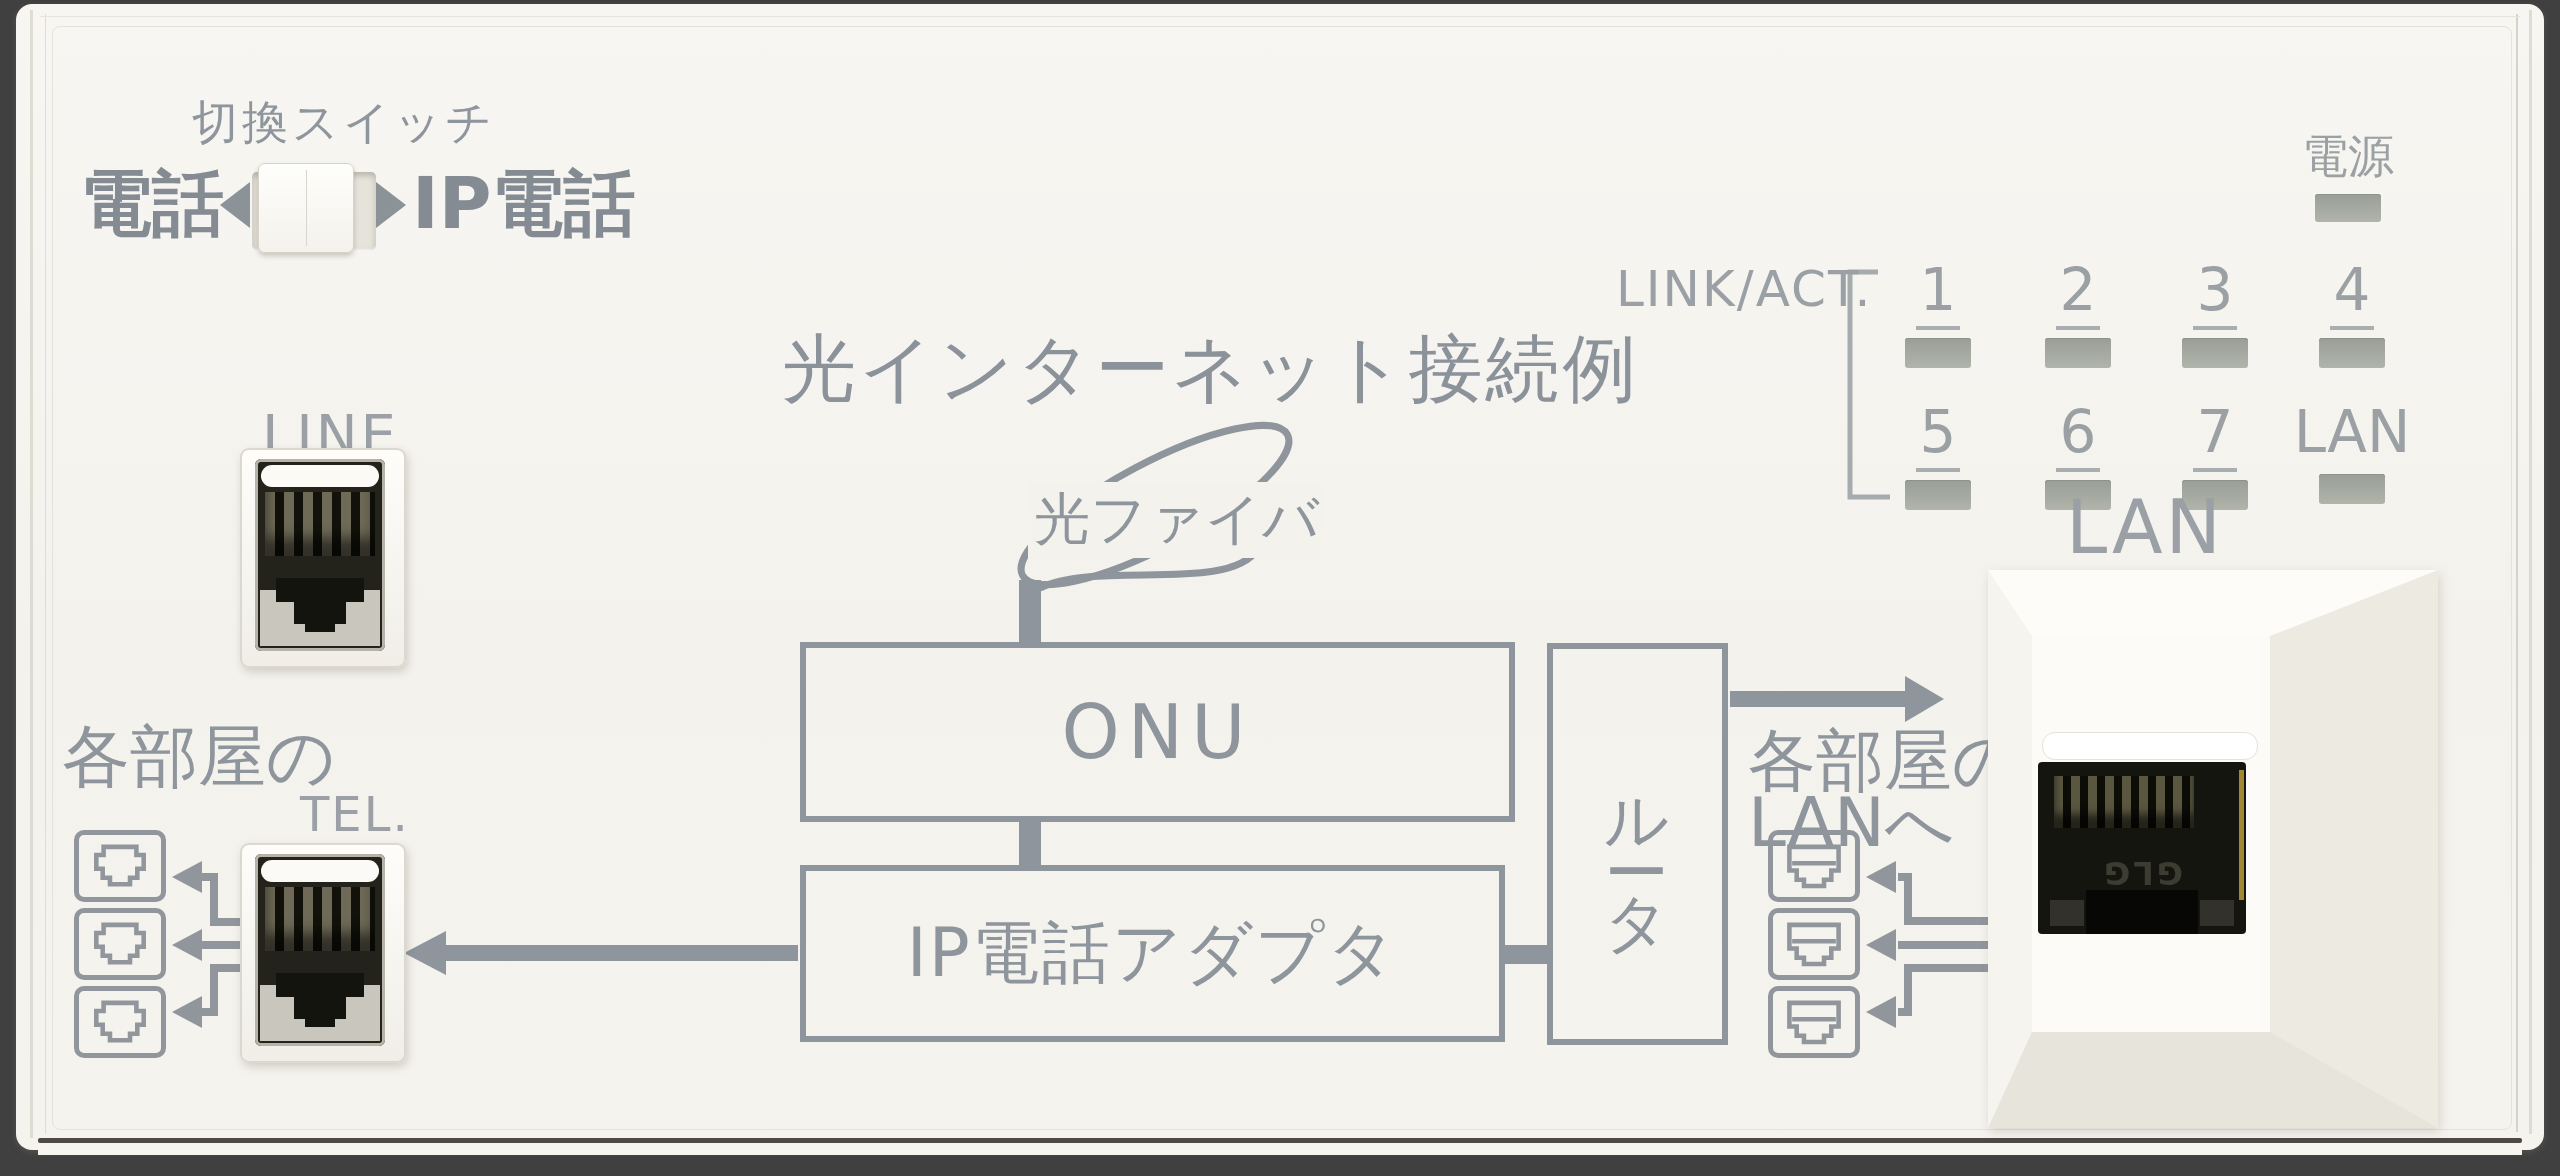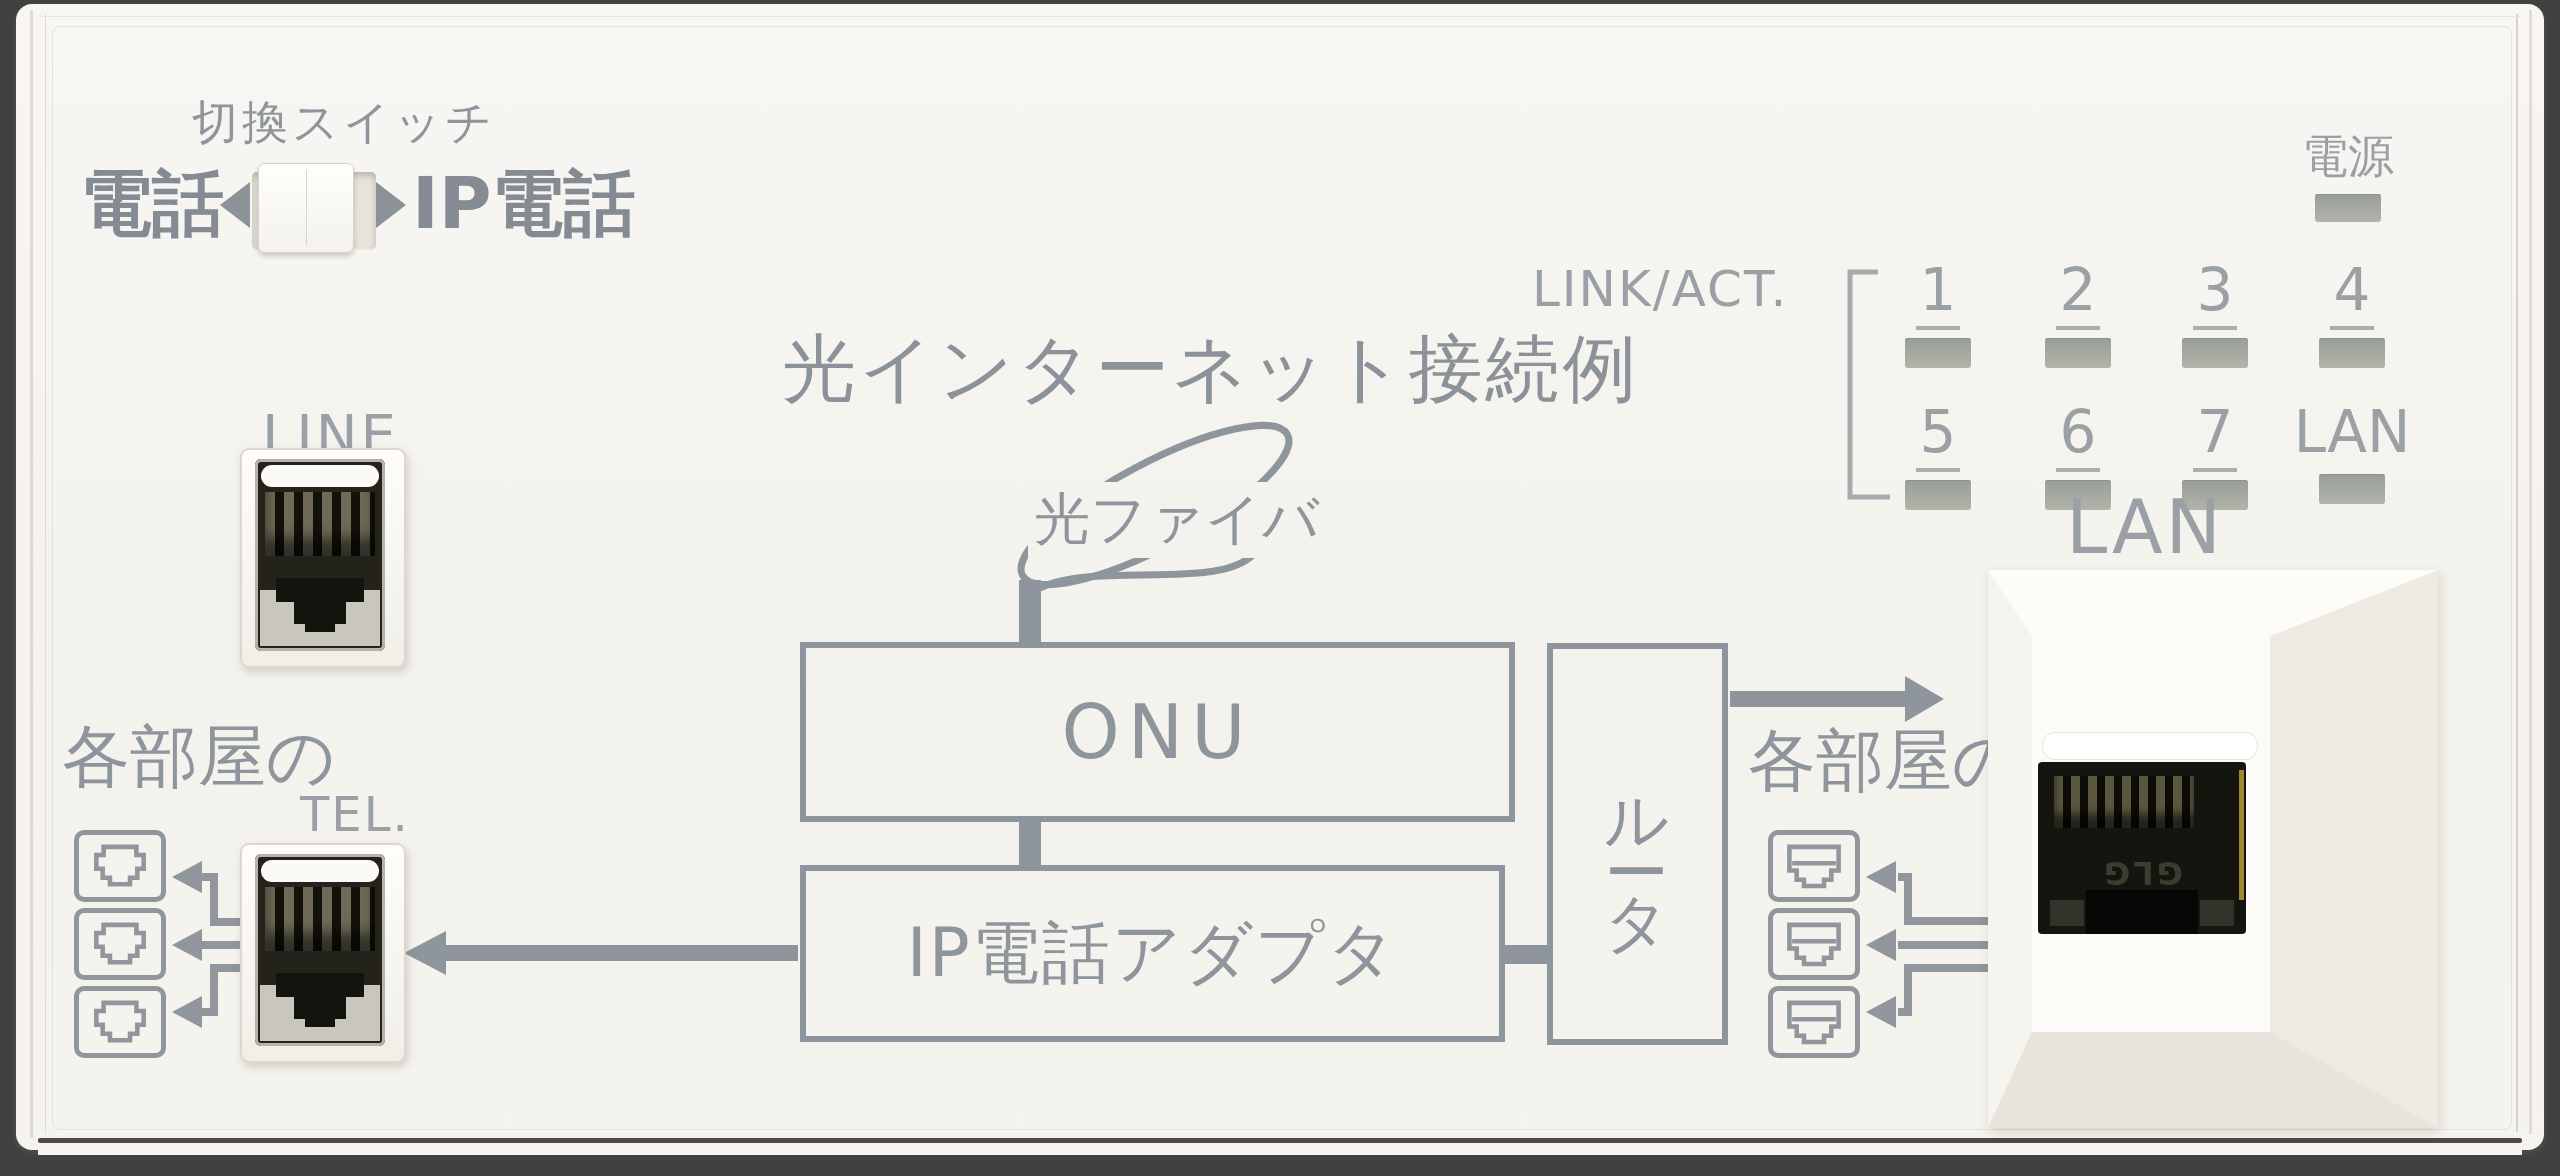--- a/index.html
+++ b/index.html
@@ -67,21 +67,21 @@
   .diagram-title{left:782px;top:320px;font-size:74px;font-weight:400;letter-spacing:3px;color:#8b929a;}
   .fiber-label{left:1028px;top:482px;font-size:56px;background:#f4f2ed;padding:0 6px;}
   .dbox{position:absolute;border:6px solid #8e959c;display:flex;align-items:center;justify-content:center;
         color:#8e959c;box-sizing:border-box;}
   #onu-box{left:800px;top:642px;width:715px;height:180px;font-size:74px;letter-spacing:8px;}
   #adapter-box{left:800px;top:865px;width:705px;height:177px;font-size:68px;letter-spacing:2px;}
   #router-box{left:1547px;top:643px;width:181px;height:402px;font-size:64px;}
   #router-box .vtxt{writing-mode:vertical-rl;letter-spacing:10px;}
 
   
-  .linkact{left:1532px;top:260px;font-size:50px;letter-spacing:2px;}
+  .linkact{left:1616px;top:260px;font-size:50px;letter-spacing:2px;}
   .led-cell{position:absolute;width:120px;text-align:center;}
   .led-cell .dig{font-size:58px;color:#9aa0a3;display:inline-block;}
   .led-cell .num{border-bottom:4px solid #a9aeb1;padding:0 4px 2px;}
   .led-bar{width:66px;height:30px;margin:8px auto 0;border-radius:3px;
            background:linear-gradient(180deg,#999e97,#b0b4aa);box-shadow:inset 0 1px 0 #8d938b;}
   #cell-1{left:1878px;top:256px;} #cell-2{left:2018px;top:256px;} #cell-3{left:2155px;top:256px;} #cell-4{left:2292px;top:256px;}
   #cell-5{left:1878px;top:398px;} #cell-6{left:2018px;top:398px;} #cell-7{left:2155px;top:398px;} #cell-lan{left:2292px;top:398px;}
   #cell-pwr{left:2288px;top:126px;text-align:center;}
   #cell-pwr .dig{font-size:46px;}
   #cell-pwr .led-bar{height:28px;margin-top:6px;}
@@ -215,20 +215,21 @@
   </div>
   <div class="dbox" id="onu-box">
     <span>ONU</span>
   </div>
   <div class="dbox" id="router-box">
     <span class="vtxt">ルータ</span>
   </div>
 
   <div class="print rooms lan-rooms">
     <div>各部屋の</div>
+    <div>LANへ</div>
   </div>
   <div class="jack-icon" id="l-icon-1">
     <svg width="82" height="62" viewBox="0 0 90 66">
         <path d="M18,12 L72,12 L72,38 L64,38 L64,48 L56,48 L56,55 L34,55 L34,48 L26,48 L26,38 L18,38 Z" stroke="#90969c" stroke-width="5" fill="none"></path>
         <line x1="21" y1="30" x2="69" y2="30" stroke="#90969c" stroke-width="5"></line>
       </svg>
   </div>
   <div class="jack-icon" id="l-icon-2">
     <svg width="82" height="62" viewBox="0 0 90 66">
         <path d="M18,12 L72,12 L72,38 L64,38 L64,48 L56,48 L56,55 L34,55 L34,48 L26,48 L26,38 L18,38 Z" stroke="#90969c" stroke-width="5" fill="none"></path>

